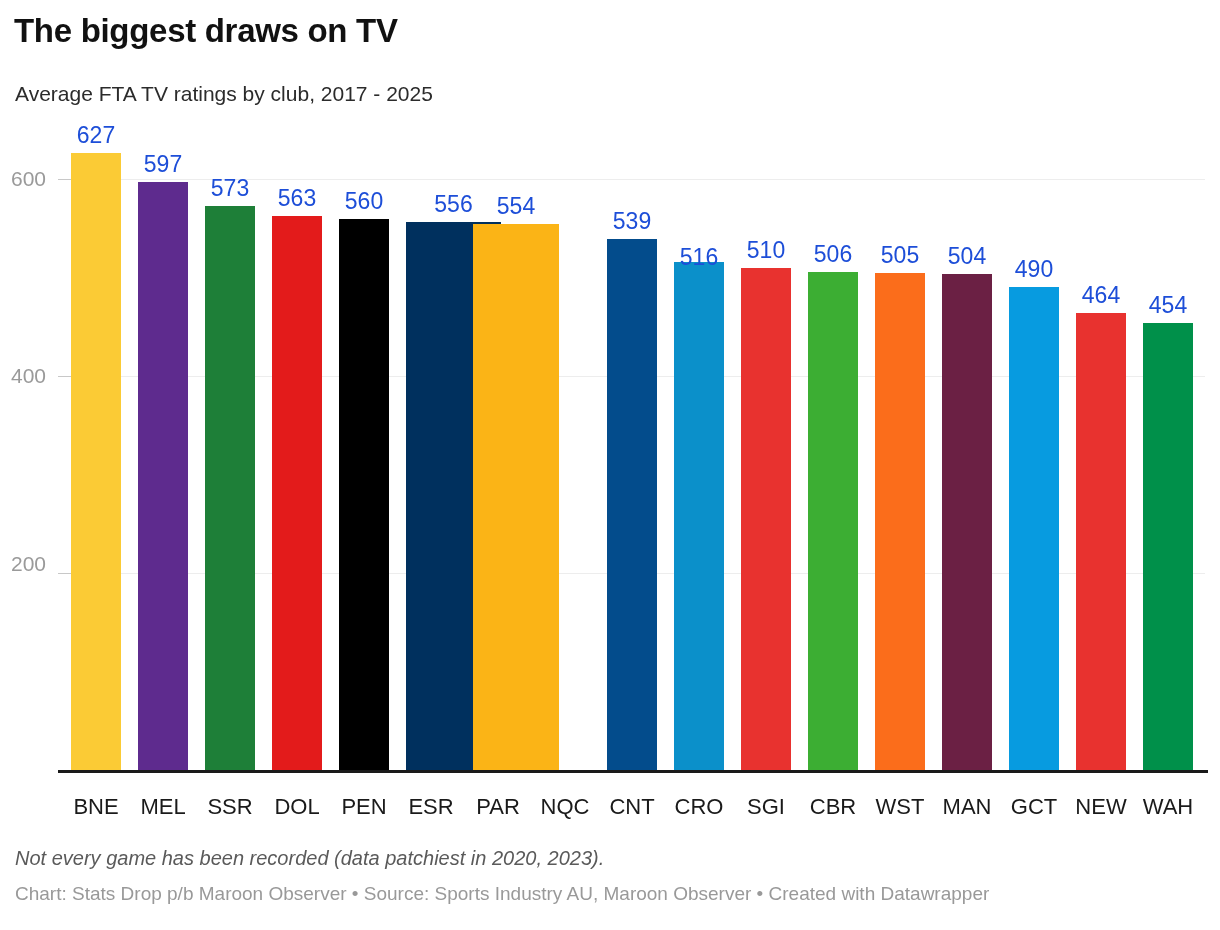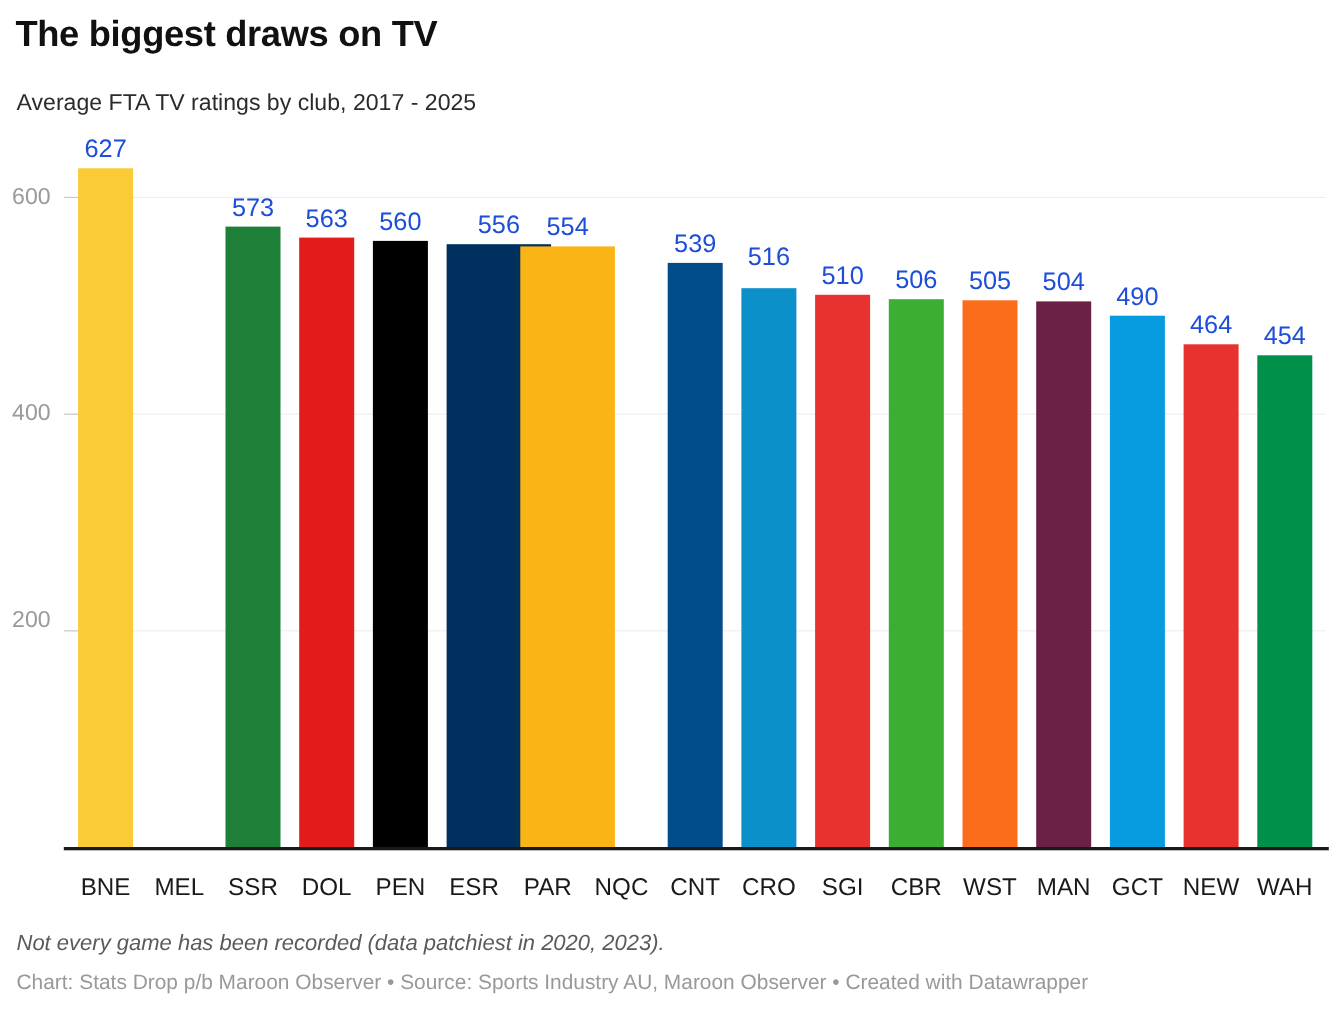--- a/index.html
+++ b/index.html
@@ -184,20 +184,24 @@
         <div class="gridline" style="top: 59.0909px;">
           <div class="tickdash"></div>
         </div>
         <div class="ytick-label" style="top: 59.0909px;">600</div>
       </div>
     <div class="bars" id="bars">
         <div class="bar-group" style="left: 71px; width: 50px; height: 650px;">
           <div class="bar-rect" style="height: 617.5px; background: rgb(251, 203, 53);"></div>
           <div class="bar-value" style="bottom: 623.5px;">627</div>
         </div>
+        <div class="bar-group" style="left: 138px; width: 50px; height: 650px;">
+          <div class="bar-rect" style="height: 587.955px; background: rgb(94, 43, 142);"></div>
+          <div class="bar-value" style="bottom: 593.955px;">597</div>
+        </div>
         <div class="bar-group" style="left: 205px; width: 50px; height: 650px;">
           <div class="bar-rect" style="height: 564.318px; background: rgb(30, 127, 56);"></div>
           <div class="bar-value" style="bottom: 570.318px;">573</div>
         </div>
         <div class="bar-group" style="left: 272px; width: 50px; height: 650px;">
           <div class="bar-rect" style="height: 554.47px; background: rgb(227, 27, 27);"></div>
           <div class="bar-value" style="bottom: 560.47px;">563</div>
         </div>
         <div class="bar-group" style="left: 339px; width: 50px; height: 650px;">
           <div class="bar-rect" style="height: 551.515px; background: rgb(0, 0, 0);"></div>
@@ -210,21 +214,21 @@
         <div class="bar-group" style="left: 473px; width: 50px; height: 650px; padding-left: 36px;">
           <div class="bar-rect" style="height: 545.606px; background: rgb(251, 180, 22);"></div>
           <div class="bar-value" style="bottom: 551.606px;">554</div>
         </div>
         <div class="bar-group" style="left: 607px; width: 50px; height: 650px;">
           <div class="bar-rect" style="height: 530.833px; background: rgb(3, 76, 140);"></div>
           <div class="bar-value" style="bottom: 536.833px;">539</div>
         </div>
         <div class="bar-group" style="left: 674px; width: 50px; height: 650px;">
           <div class="bar-rect" style="height: 508.182px; background: rgb(11, 144, 202);"></div>
-          <div class="bar-value" style="bottom: 525px;">516</div>
+          <div class="bar-value" style="bottom: 501px;">516</div>
         </div>
         <div class="bar-group" style="left: 741px; width: 50px; height: 650px;">
           <div class="bar-rect" style="height: 502.273px; background: rgb(232, 50, 47);"></div>
           <div class="bar-value" style="bottom: 508.273px;">510</div>
         </div>
         <div class="bar-group" style="left: 808px; width: 50px; height: 650px;">
           <div class="bar-rect" style="height: 498.333px; background: rgb(60, 174, 51);"></div>
           <div class="bar-value" style="bottom: 504.333px;">506</div>
         </div>
         <div class="bar-group" style="left: 875px; width: 50px; height: 650px;">

